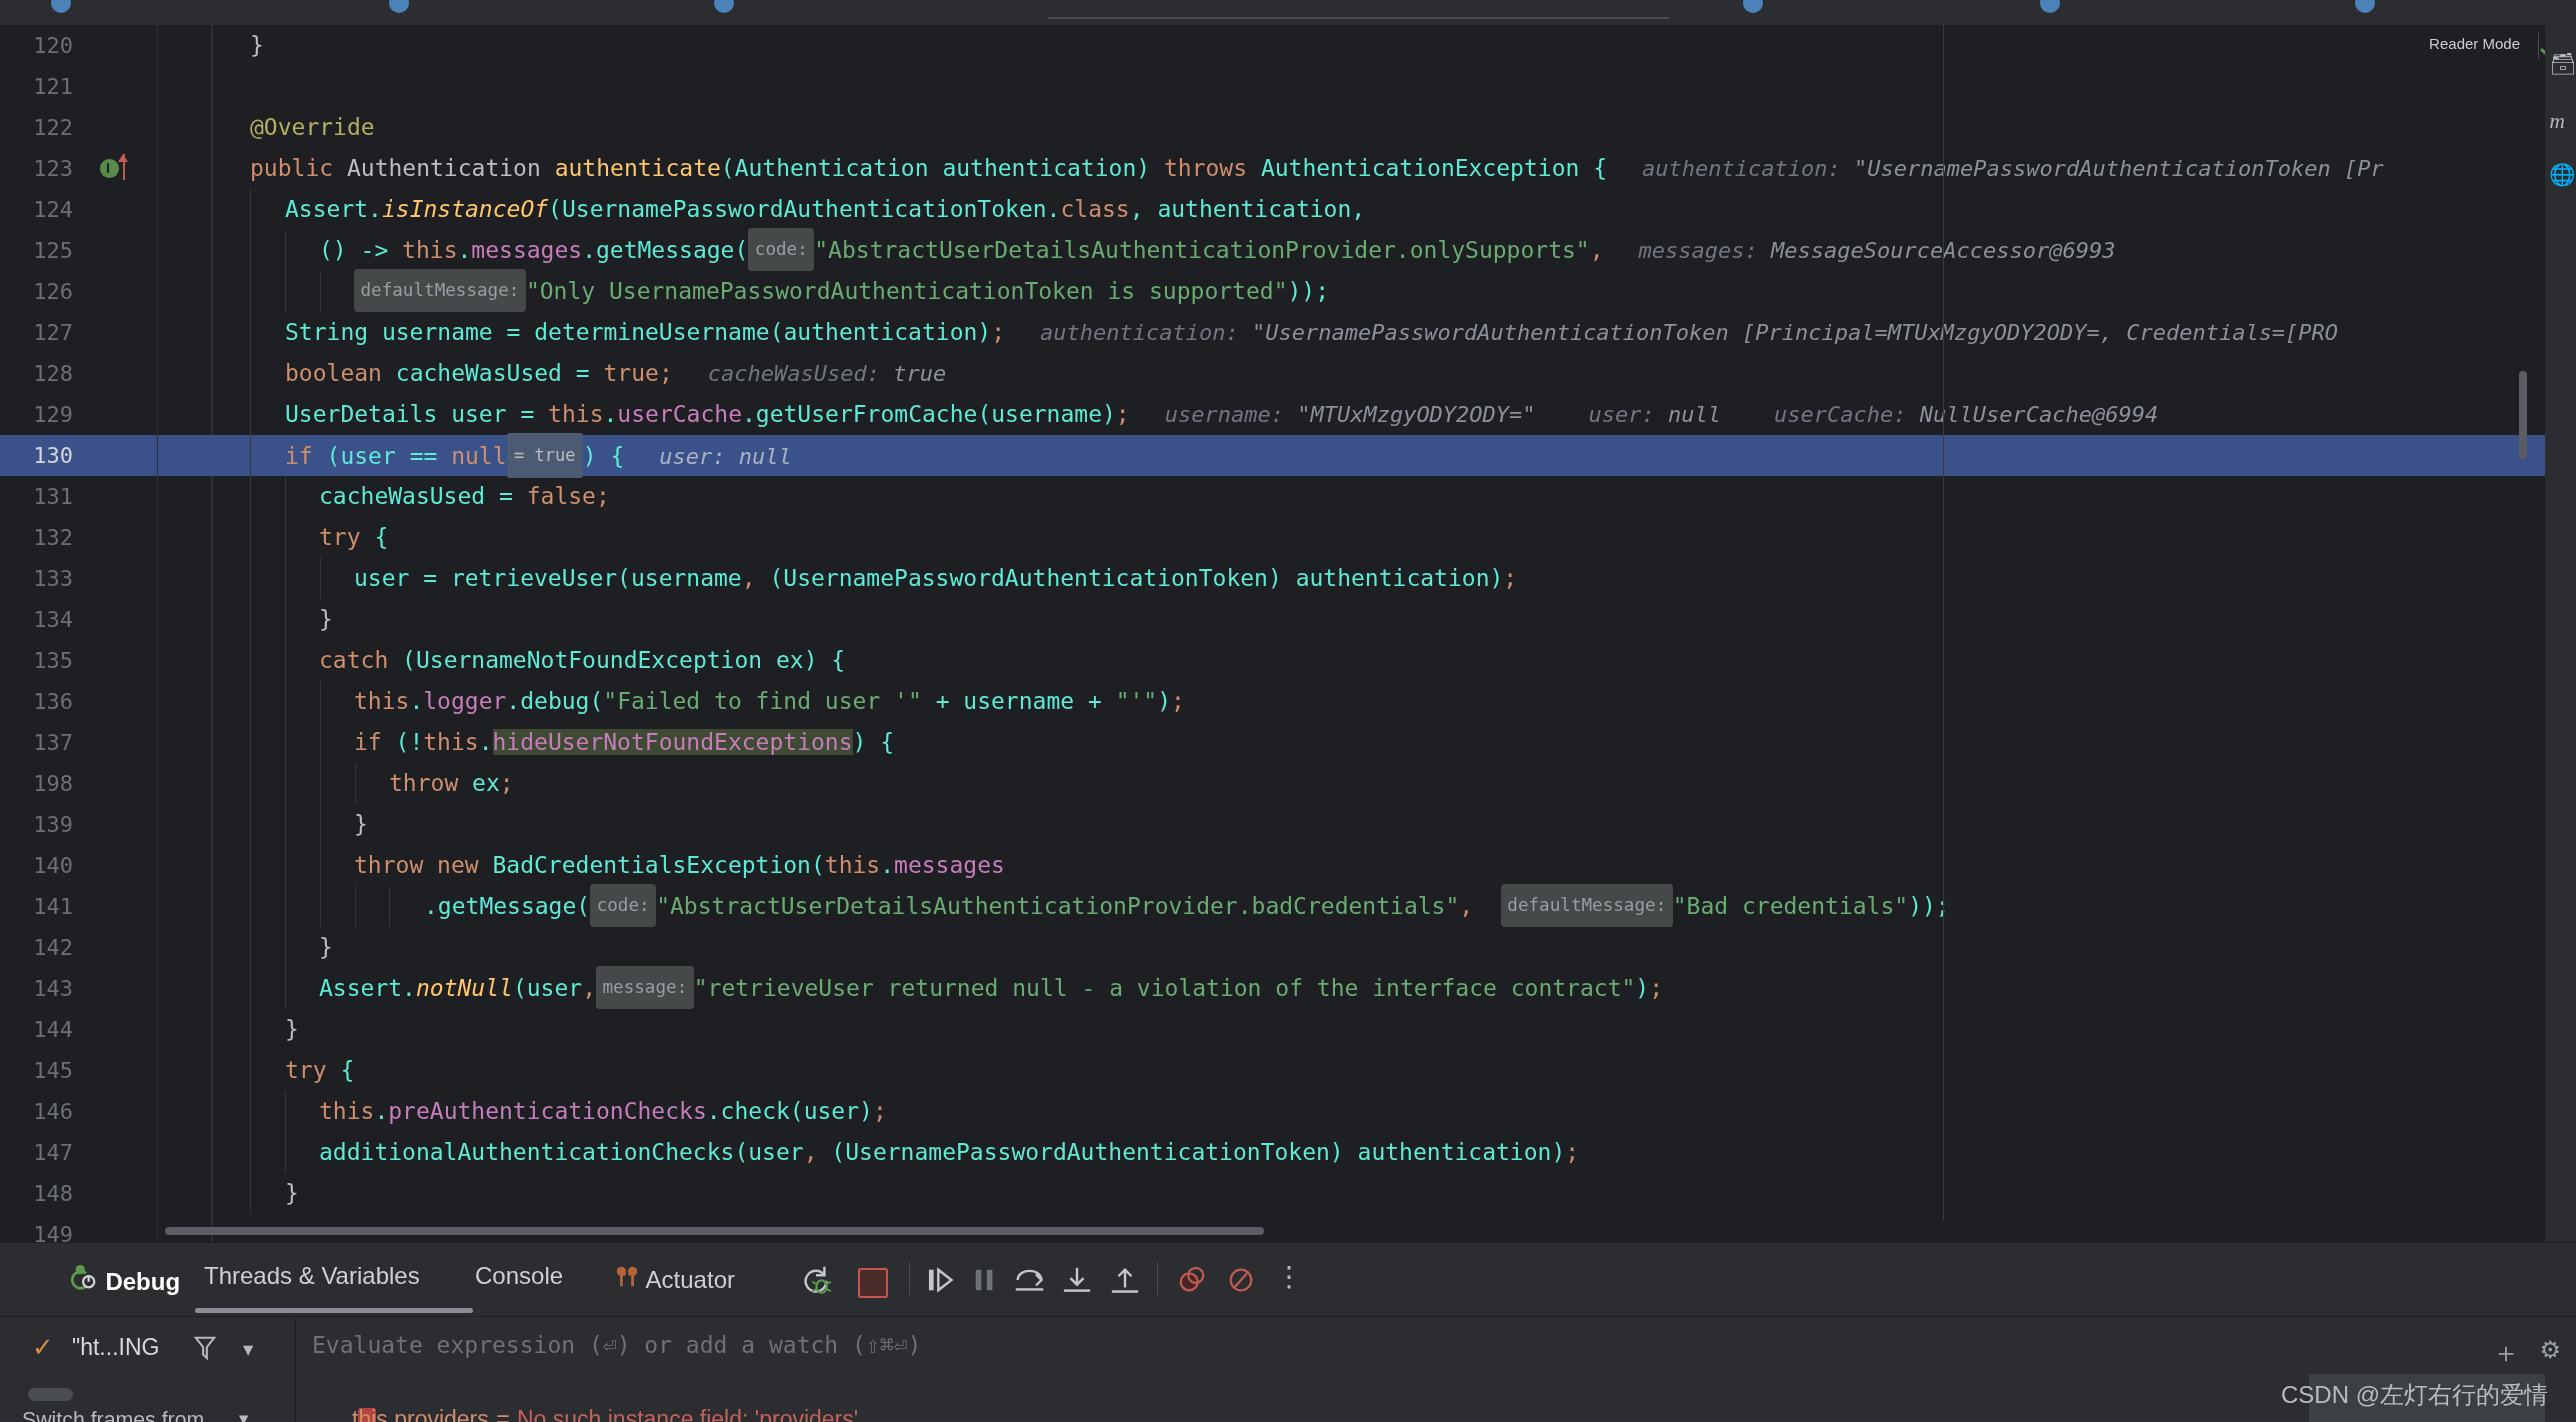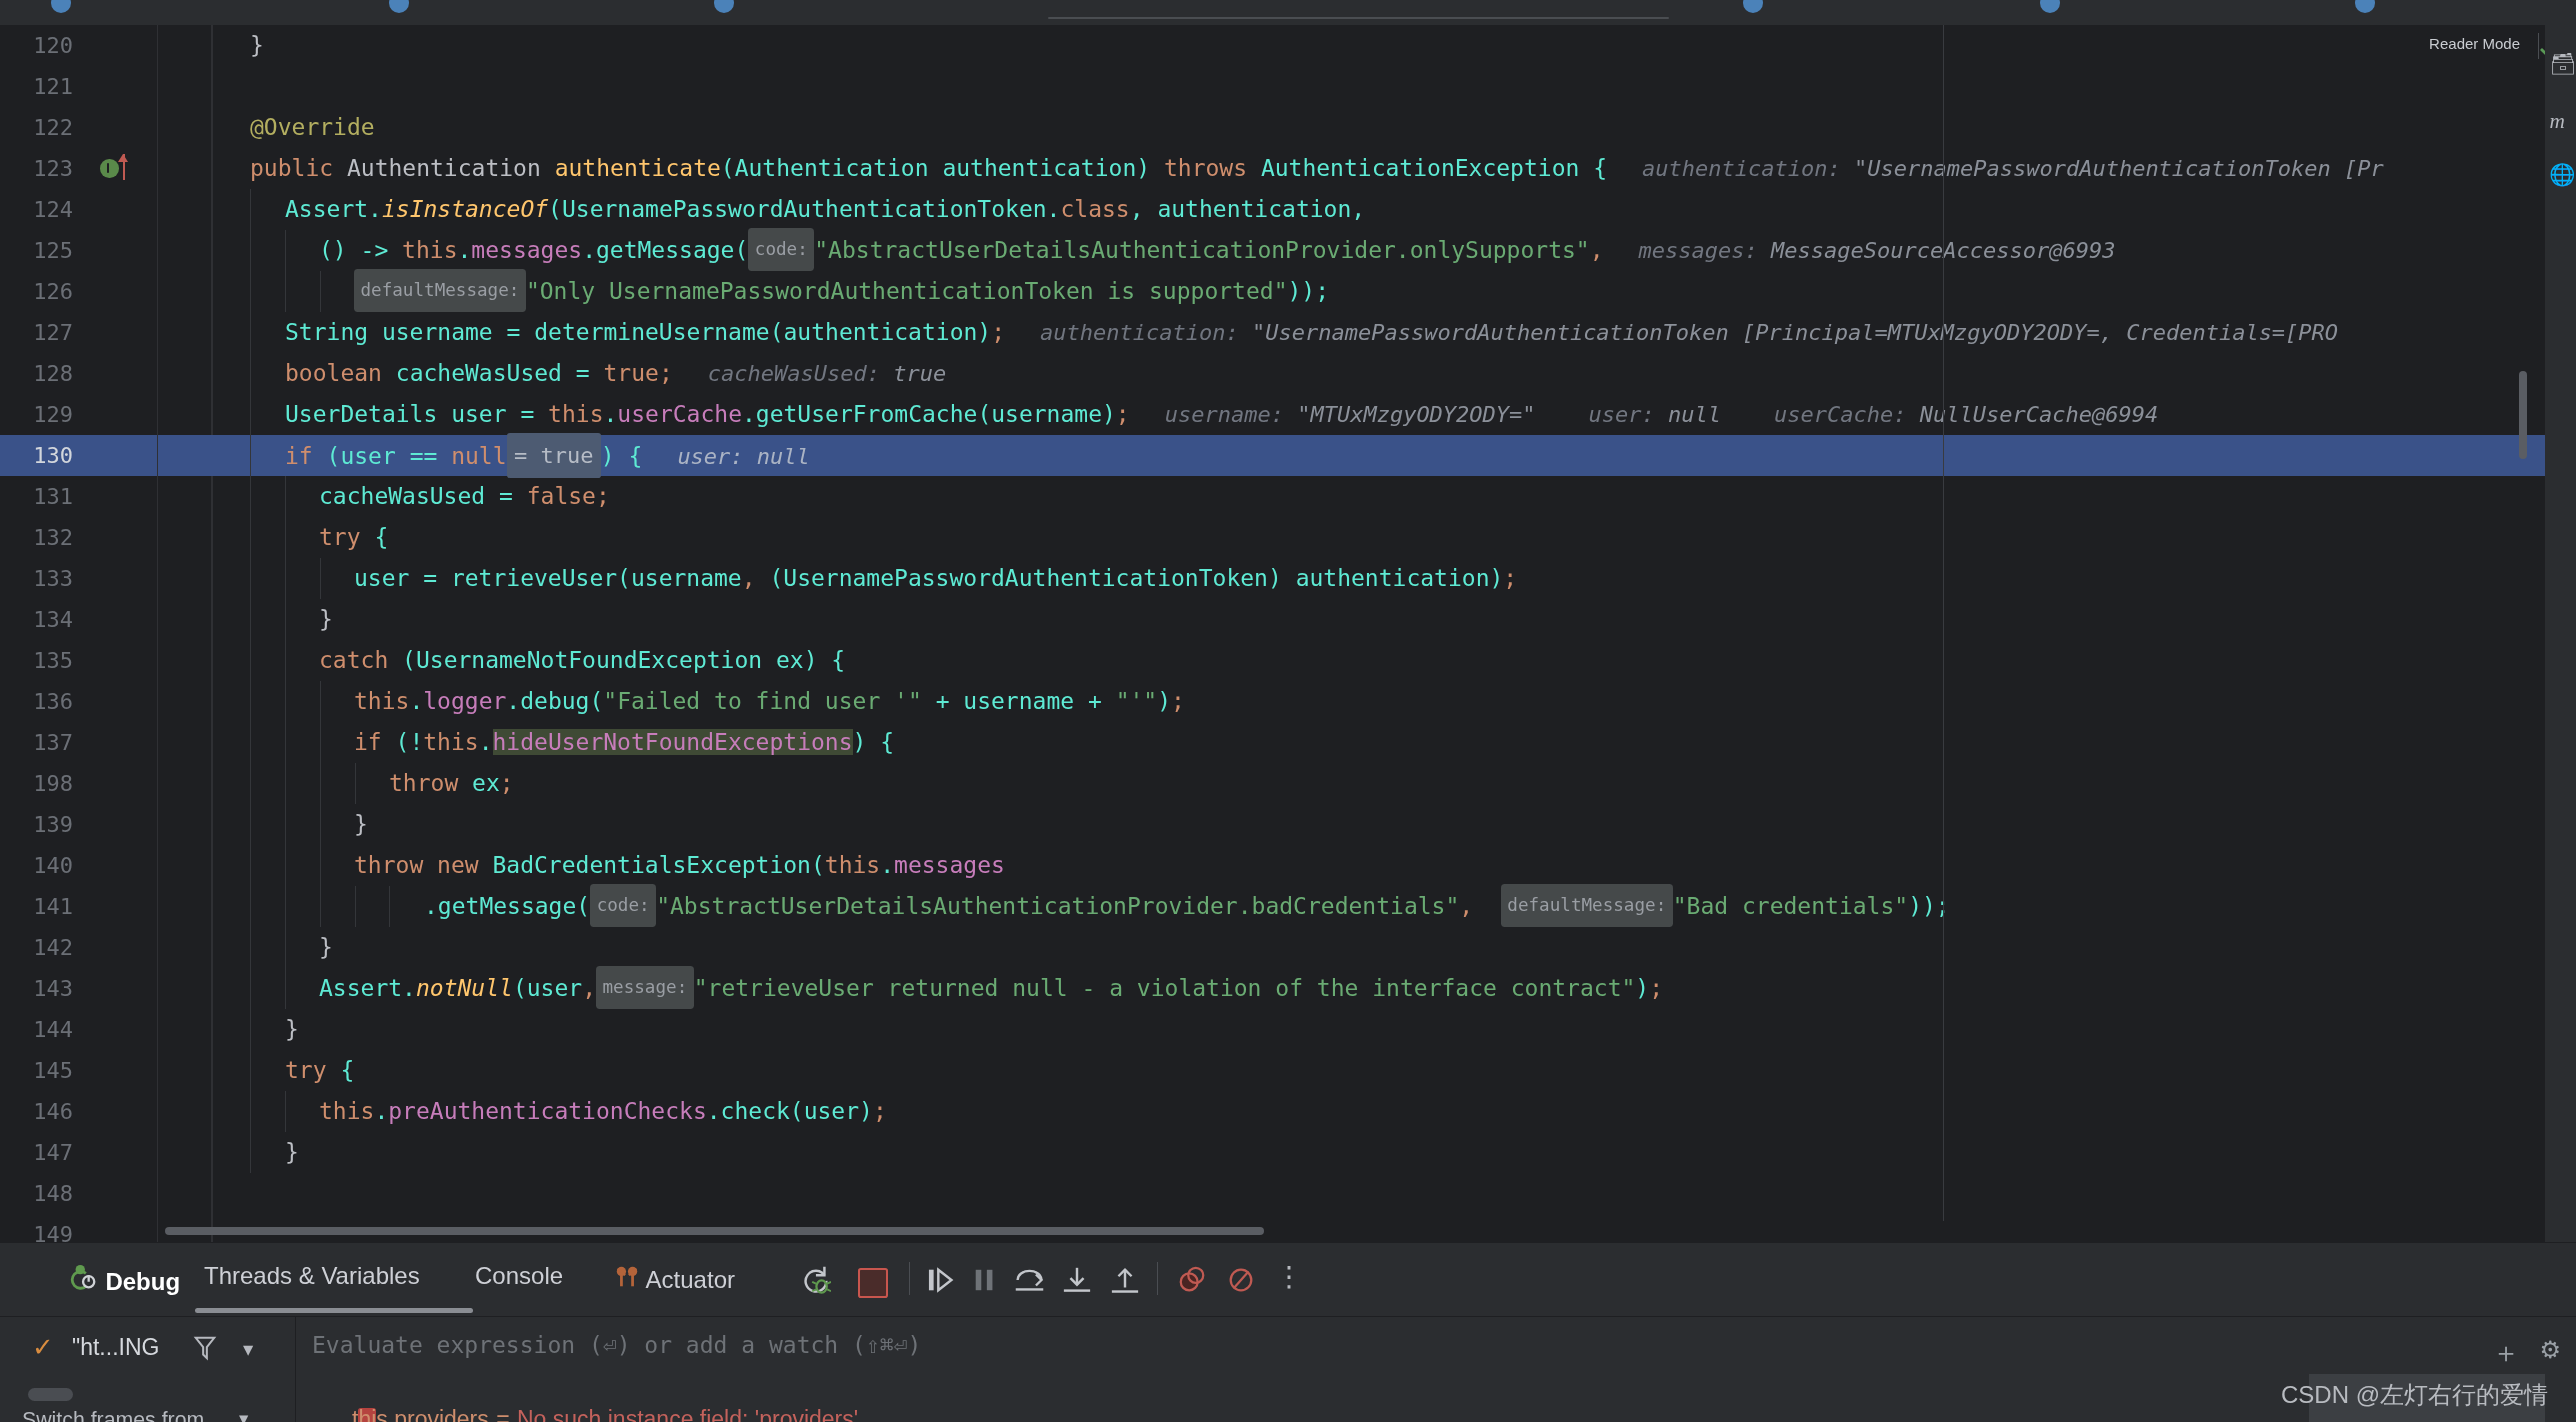--- a/index.html
+++ b/index.html
@@ -61,21 +61,21 @@
     font-size:17.6px;border-radius:3.7px;padding:0.9px 6.5px;
     vertical-align:middle;position:relative;top:-1.9px;
   }
   
   .hint{color:#717680;font-style:italic;font-size:22px;}
   .hint .hv{color:#8b9099;}
   
   .evchip{
     display:inline-block;background:#4d5b72;color:#b6bcc6;
     font-family:"DejaVu Sans Mono","Liberation Mono",monospace;
-    font-size:22px;border-radius:2.8px;padding:1.9px 7.4px;
+    font-size:17px;border-radius:2.8px;padding:1.9px 7.4px;
     vertical-align:middle;position:relative;top:-1.9px;
   }
   .hlhint{color:#aab3c4;font-style:italic;font-size:22px;}
   .searchhl{background:#3f4a35;}
 
   
   .ig{position:absolute;top:0;width:0.9px;height:41px;background:#34363a;}
 
   
   .runmark{position:absolute;left:100px;top:11px;width:18.5px;height:18.5px;border-radius:50%;background:#5a8a4a;}
@@ -387,20 +387,25 @@
           <div class="ig" style="left: 92px;"></div>
           <div class="code" style="padding-left: 70px;"><span class="kw">try</span><span class="plain"> {</span></div>
         </div>
         <div class="row">
           <div class="ig" style="left: 92px;"></div>
           <div class="ig" style="left: 127px;"></div>
           <div class="code" style="padding-left: 104px;"><span class="kw">this</span><span class="plain">.</span><span class="fld">preAuthenticationChecks</span><span class="plain">.check(user)</span><span class="semi">;</span></div>
         </div>
         <div class="row">
           <div class="ig" style="left: 92px;"></div>
+          <div class="ig" style="left: 127px;"></div>
+          <div class="code" style="padding-left: 104px;"><span class="plain">additionalAuthenticationChecks(user</span><span class="semi">,</span><span class="plain"> (UsernamePasswordAuthenticationToken) authentication)</span><span class="semi">;</span></div>
+        </div>
+        <div class="row">
+          <div class="ig" style="left: 92px;"></div>
           <div class="code" style="padding-left: 70px;"><span class="pun">}</span></div>
         </div>
         <div class="row">
           <div class="code" style="padding-left: 0px;"></div>
         </div>
       </div>
     <div class="inlaydiv"></div>
   </div>
 
   <div class="readerdiv"></div>

